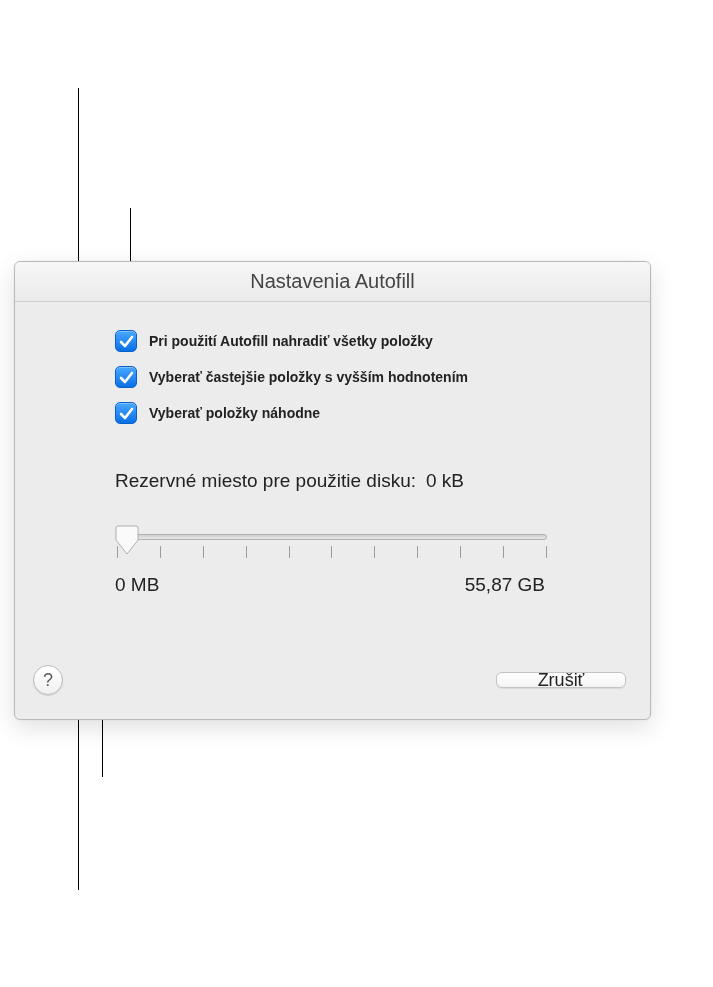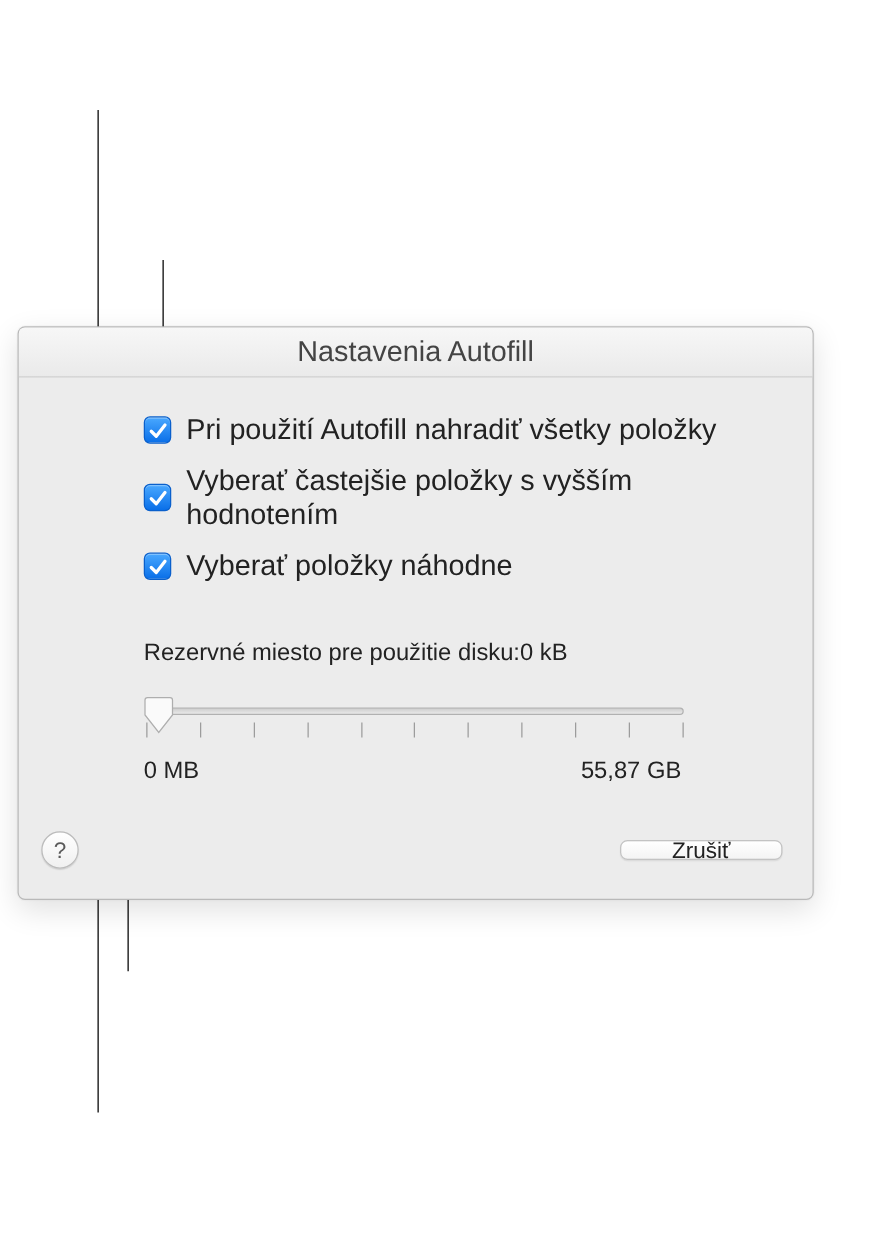--- a/index.html
+++ b/index.html
@@ -20,43 +20,43 @@
     border-radius: 6px;
     background: #ececec;
     box-shadow: 0 0 0 1px rgba(0,0,0,.02), 0 8px 24px rgba(0,0,0,.12);
     overflow: hidden;
   }
   .titlebar {
     height: 40px;
     background: linear-gradient(#f7f7f7, #eaeaea);
     border-bottom: 1px solid #cfcfcf;
     display: flex; align-items: center; justify-content: center;
-    font-size: 23px; color: #444;
+    font-size: 20px; color: #444;
   }
   .content { padding: 28px 44px 20px 100px; }
 
   .check-row { display: flex; align-items: center; gap: 12px; margin-bottom: 14px; }
   .check-row:last-of-type { margin-bottom: 0; }
 
   .checkbox {
     width: 22px; height: 22px; flex: 0 0 22px;
     border-radius: 5px;
     background: linear-gradient(#49a8ff, #0a6fe8);
     border: 1px solid #0a60cc;
     position: relative;
     box-shadow: inset 0 1px 0 rgba(255,255,255,.3);
     cursor: pointer;
   }
   .checkbox svg { position: absolute; left: 3px; top: 3px; width: 15px; height: 15px; }
   .checkbox svg path { stroke: #fff; stroke-width: 2.6; fill: none; stroke-linecap: round; stroke-linejoin: round; }
 
-  .cb-label { font-size: 23px; color: #222; cursor: pointer; }
+  .cb-label { font-size: 14px; color: #222; cursor: pointer; font-weight: bold; }
 
   .reserve-block { margin-top: 46px; }
-  .reserve-line { display: flex; font-size: 19px; color: #222; margin-bottom: 26px; }
+  .reserve-line { display: flex; gap: 10px; font-size: 19px; color: #222; margin-bottom: 36px; }
   .reserve-value { }
 
   .slider {
     position: relative;
     width: 430px; height: 36px;
     margin-left: 2px;
     cursor: pointer;
   }
   .slider-track {
     position: absolute; top: 6px; left: 0; right: 0;

